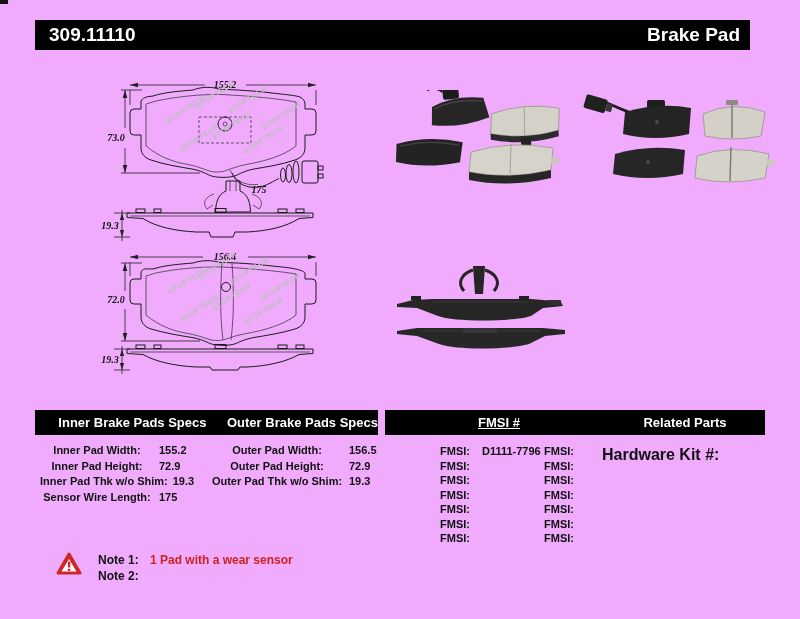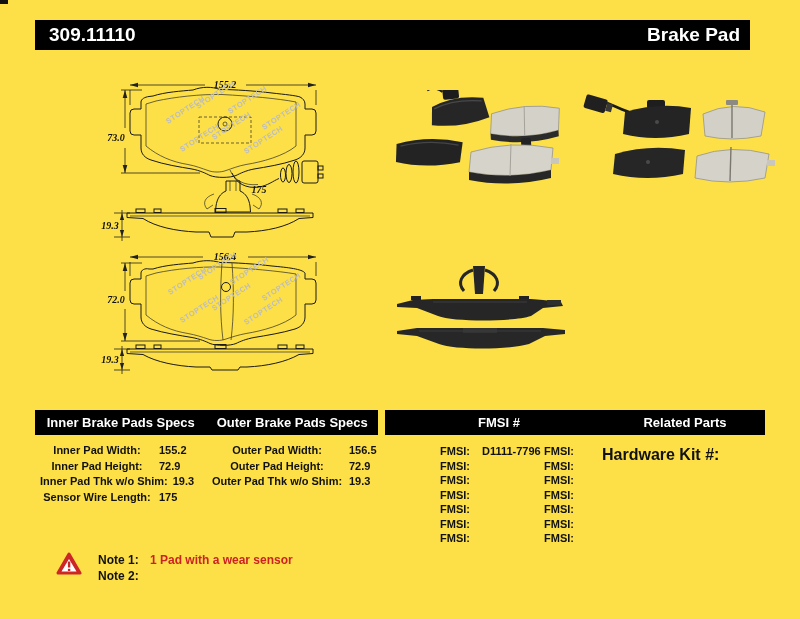--- a/index.html
+++ b/index.html
@@ -2,21 +2,21 @@
 <html><head>
 <meta charset="utf-8">
 <style>
   * { box-sizing: border-box; margin: 0; padding: 0; }
   html,body { background:#fff; }
   body { font-family: "Liberation Sans", sans-serif; }
   .page {
     position: relative;
     width: 800px;
     height: 619px;
-    background: #fde047;
+    background: #f0abfc;
     overflow: hidden;
     padding-left: 35px;
   }
   .corner-mark {
     position:absolute; left:0; top:0; width:8px; height:4px; background:#111;
   }
   
   .header-bar {
     position:absolute; left:35px; top:20px; width:715px; height:30px;
     background:#000; color:#fff;
@@ -37,21 +37,21 @@
   .ln { stroke:#1a1a1a; stroke-width:1; fill:none; }
   .lnthin { stroke:#2a2a2a; stroke-width:0.7; fill:none; }
   .dimln { stroke:#222; stroke-width:0.8; fill:none; }
   .arr { fill:#222; stroke:none; }
   
   .tbl-header {
     position:absolute; top:410px; height:25px;
     background:#000; color:#fff; font-weight:bold; font-size:13px;
     display:flex; align-items:center;
   }
-  .tbl-header .half { flex:1; text-align:center; }
+  .tbl-header .half { flex:1; text-align:right; }
   .tbl-header.single { justify-content:center; }
   .spec-col { position:absolute; top:443px; font-size:11px; font-weight:bold; color:#111; }
   .spec-row { display:flex; line-height:15.5px; }
   .spec-label { flex:1; text-align:center; white-space:nowrap; }
   .spec-value { width:42px; text-align:left; padding-left:5px; white-space:nowrap; }
   .fmsi-col { position:absolute; top:444px; font-size:11px; font-weight:bold; color:#111;margin-left:48px; }
   .fmsi-row { display:flex; line-height:14.5px; }
   .fmsi-label { width:34px; white-space:nowrap; }
   .fmsi-value { padding-left:8px; white-space:nowrap; }
   .related-row { position:absolute; left:602px; top:446px; font-size:16px; font-weight:bold; color:#111; }
@@ -295,21 +295,21 @@
       <path d="M 4 73 L 24 70 L 150 70 L 172 72 L 172 76 L 152 78 L 136 86 C 115 92, 62 92, 46 86 L 24 78 L 4 76 Z" fill="#272727"></path>
       <rect x="70" y="70" width="34" height="5" fill="#333"></rect>
       <path d="M 26 73 L 148 73" stroke="#3d3d3d" stroke-width="1" fill="none"></path>
     </g>
   </svg>
 
   <div class="tbl-header" style="left:35px; width:343px;">
     <div class="half">Inner Brake Pads Specs</div>
     <div class="half">Outer Brake Pads Specs</div>
   </div>
-  <div class="tbl-header single" style="left:385px; width:228px;">
+  <div class="tbl-header single" style="left:385px; width:228px;text-decoration:underline;">
     <span>FMSI #</span>
   </div>
   <div class="tbl-header single" style="left:605px; width:160px;">
     <span>Related Parts</span>
   </div>
 
   <div class="spec-col" style="left:40px; width:156px;">
     <div class="spec-row">
       <span class="spec-label">Inner Pad Width:</span>
       <span class="spec-value">155.2</span>

